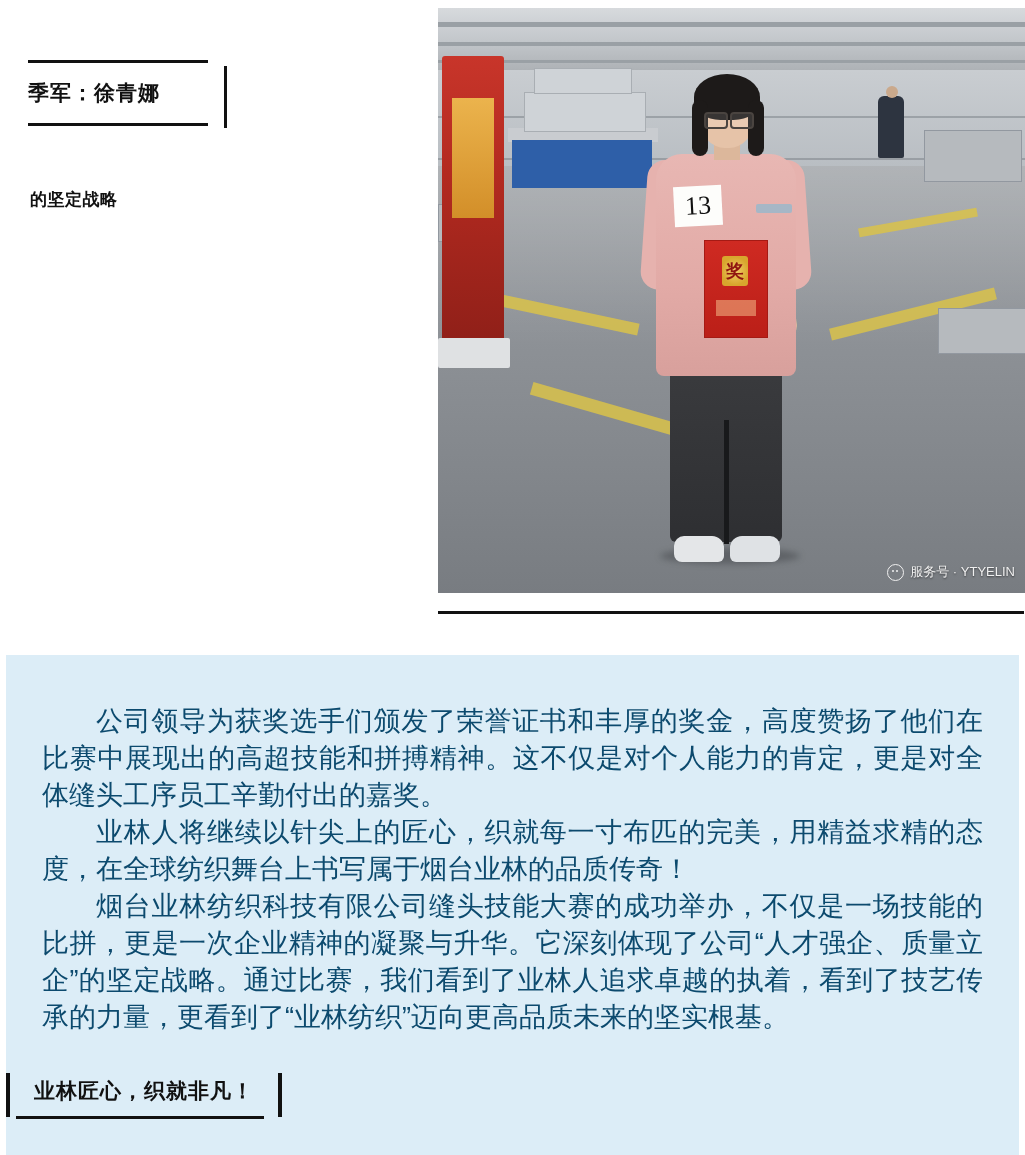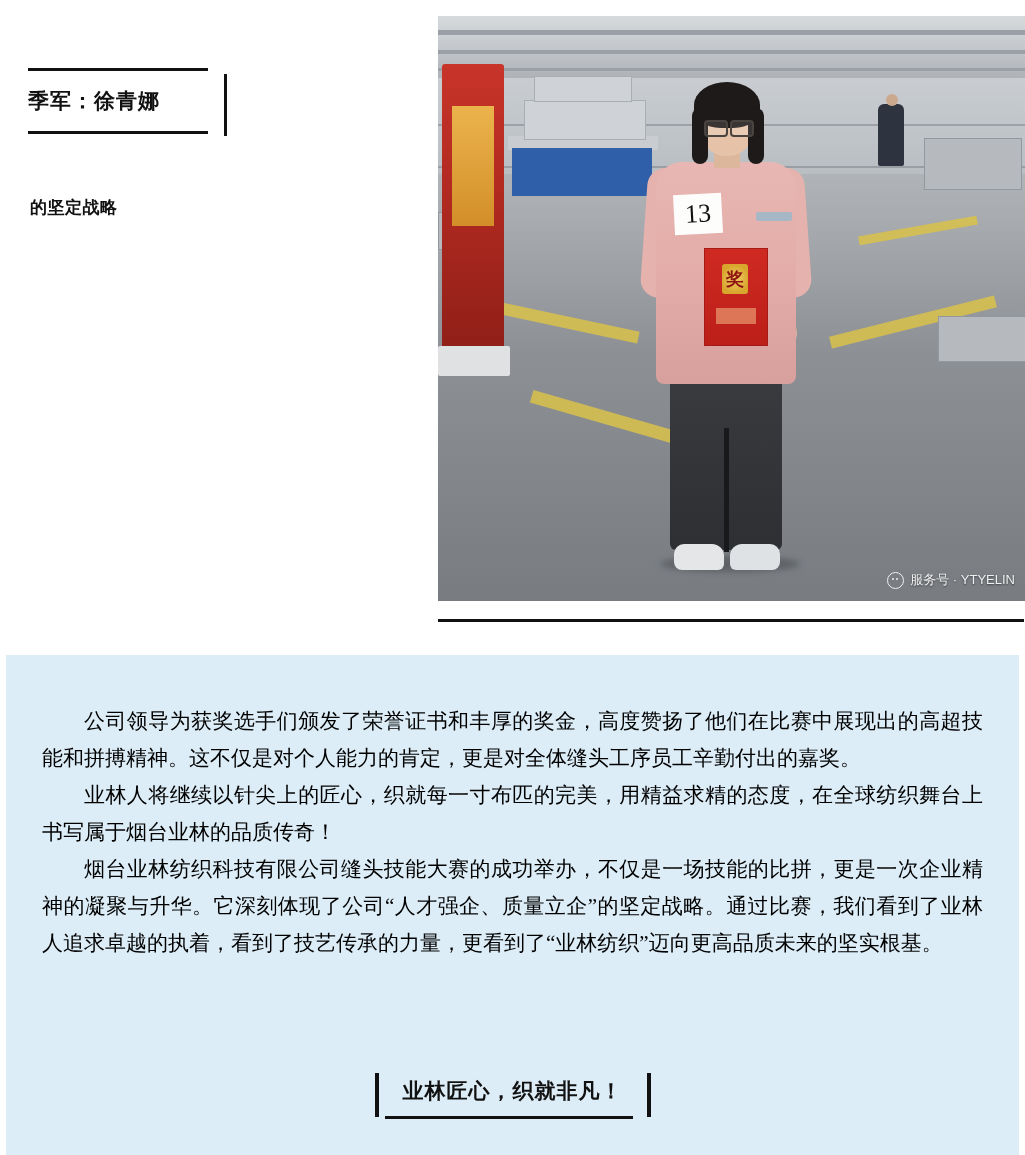--- a/index.html
+++ b/index.html
@@ -13,21 +13,21 @@
     position: relative;
     font-family: "Liberation Sans", sans-serif;
     color: #000;
     overflow: hidden;
   }
 
   
   .top-section {
     position: absolute;
     left: 0;
-    top: 16px;
+    top: 8px;
     width: 917px;
     height: 625px;
   }
 
   
   .caption-block {
     position: absolute;
     left: 28px;
     top: 52px;
     width: 200px;
@@ -347,35 +347,34 @@
     position: absolute;
     left: 6px;
     top: 655px;
     width: 1013px;
     height: 500px;
     background: #dcedf7;
   }
   .para {
     margin: 0;
     padding: 0 36px;
-    font-family: Liberation Serif, serif;
-    font-size: 21px;
+    font-family: Liberation Sans, sans-serif;
+    font-size: 27px;
     line-height: 37px;
-    color: #000000;
+    color: #0c4a6e;
     text-indent: 2em;
     text-align: justify;
   }
   .para.p1 { padding-top: 48px; }
   .slogan-wrap {
     position: absolute;
     left: 0;
     top: 418px;
     width: 100%;
     display: flex;
-    justify-content: center;
   }
   .slogan {
     position: relative;
     padding: 4px 28px 8px 28px;
   }
   .slogan-text {
     font-size: 21px;
     font-weight: bold;
     color: #111;
     letter-spacing: 1px;

